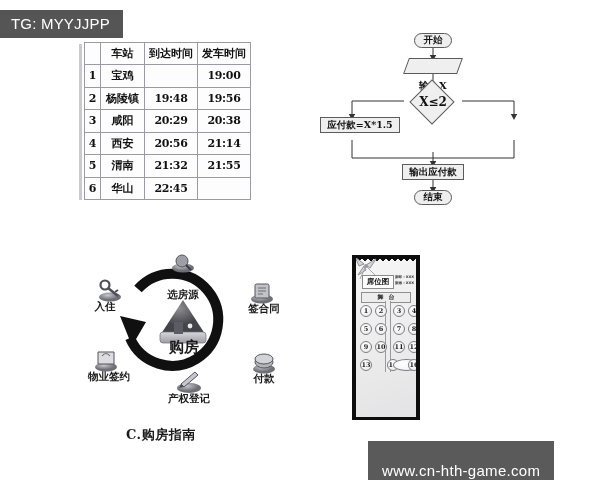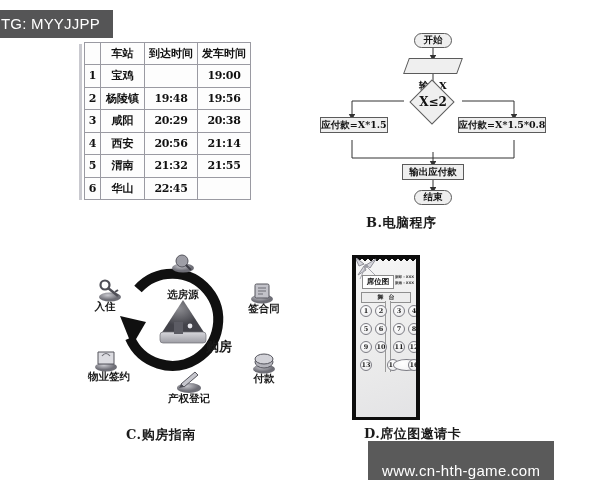--- a/index.html
+++ b/index.html
@@ -11,21 +11,21 @@
     overflow:hidden;
   }
   .canvas{position:absolute;inset:0;}
 
   
   .tg-tag{
     position:absolute;left:0;top:10px;
     background:#555556;color:#ffffff;
     font-family:"Liberation Sans",sans-serif;
     font-size:15px;line-height:28px;
-    padding:0 13px 0 1px;
+    padding:0 13px 0 11px;
     letter-spacing:.2px;
     white-space:nowrap;
   }
 
   
   .watermark{
     position:absolute;left:368px;top:441px;
     background:#5a5a5a;color:#ffffff;
     font-family:Liberation Sans, sans-serif;
     font-size:15px;line-height:27px;
@@ -122,23 +122,22 @@
   .cyc-label{
     position:absolute;
     font-family:"DejaVu Serif",serif;
     font-size:10.5px;font-weight:bold;color:#1a1a1a;
     white-space:nowrap;
     text-align:center;
   }
   .cyc-center{
     position:absolute;
     font-family:"DejaVu Serif",serif;
-    font-size:13px;font-weight:bold;color:#1a1a1a;
-    white-space:nowrap;
-    margin-left:37px;
+    font-size:15px;font-weight:bold;color:#1a1a1a;
+    white-space:nowrap;
   }
   .cyc-icon{position:absolute;}
 
   
   .panel-d{
     position:absolute;left:352px;top:255px;
     width:68px;height:165px;
     background:#0d0d0d;
     padding:3px 4px;
     box-sizing:border-box;
@@ -274,29 +273,27 @@
     </svg>
 
     <div class="fc-node fc-term" style="left:96px;top:3px;width:38px;height:15px;">开始</div>
 
     <div class="fc-io" style="left:88px;top:28px;width:54px;height:16px;"></div>
     <div class="fc-io-txt" style="left:88px;top:28px;width:54px;height:16px;">输入X</div>
 
     <div class="fc-dia" style="left:98px;top:56px;width:32px;height:32px;"></div>
     <div class="fc-dia-txt" style="left:92px;top:63px;width:46px;height:18px;">X≤2</div>
 
-    <div class="fc-node" style="left:2px;top:87px;width:68px;height:16px;">应付款=X*1.5</div>
-
-    <div class="fc-node" style="left:140px;top:87px;width:88px;height:16px;">应付款=X*1.5*0.8</div>
+    <div class="fc-node" style="left:2px;top:87px;width:80px;height:16px;">应付款=X*1.5</div>
+
 
     <div class="fc-node" style="left:84px;top:134px;width:62px;height:16px;">输出应付款</div>
 
     <div class="fc-node fc-term" style="left:96px;top:160px;width:38px;height:15px;">结束</div>
   </div>
-  <div class="caption" style="left:366px;top:214px;">B.电脑程序</div>
 
   <div class="panel-c">
     <svg width="230" height="165" viewBox="0 0 230 165" style="position:absolute;left:0;top:0;">
       <defs>
         <radialGradient id="roofg" cx="40%" cy="25%">
           <stop offset="0%" stop-color="#8d8d92"></stop>
           <stop offset="100%" stop-color="#43434a"></stop>
         </radialGradient>
         <linearGradient id="baseg" x1="0" y1="0" x2="0" y2="1">
           <stop offset="0%" stop-color="#d7d7dc"></stop>
@@ -406,17 +403,16 @@
       <div class="seat" style="left:19px;top:83px;">10</div>
       <div class="seat" style="left:37px;top:83px;">11</div>
       <div class="seat" style="left:52px;top:83px;">12</div>
 
       <div class="seat" style="left:4px;top:101px;">13</div>
       <div class="seat" style="left:31px;top:101px;">14</div>
       <div class="seat" style="left:37px;top:101px;padding-left:25px;">15</div>
       <div class="seat" style="left:52px;top:101px;">16</div>
     </div>
   </div>
-  <div class="caption" style="left:364px;top:425px;">D.席位图邀请卡</div>
 
   <div class="watermark">www.cn-hth-game.com</div>
 
 </div>
 
 </body></html>

